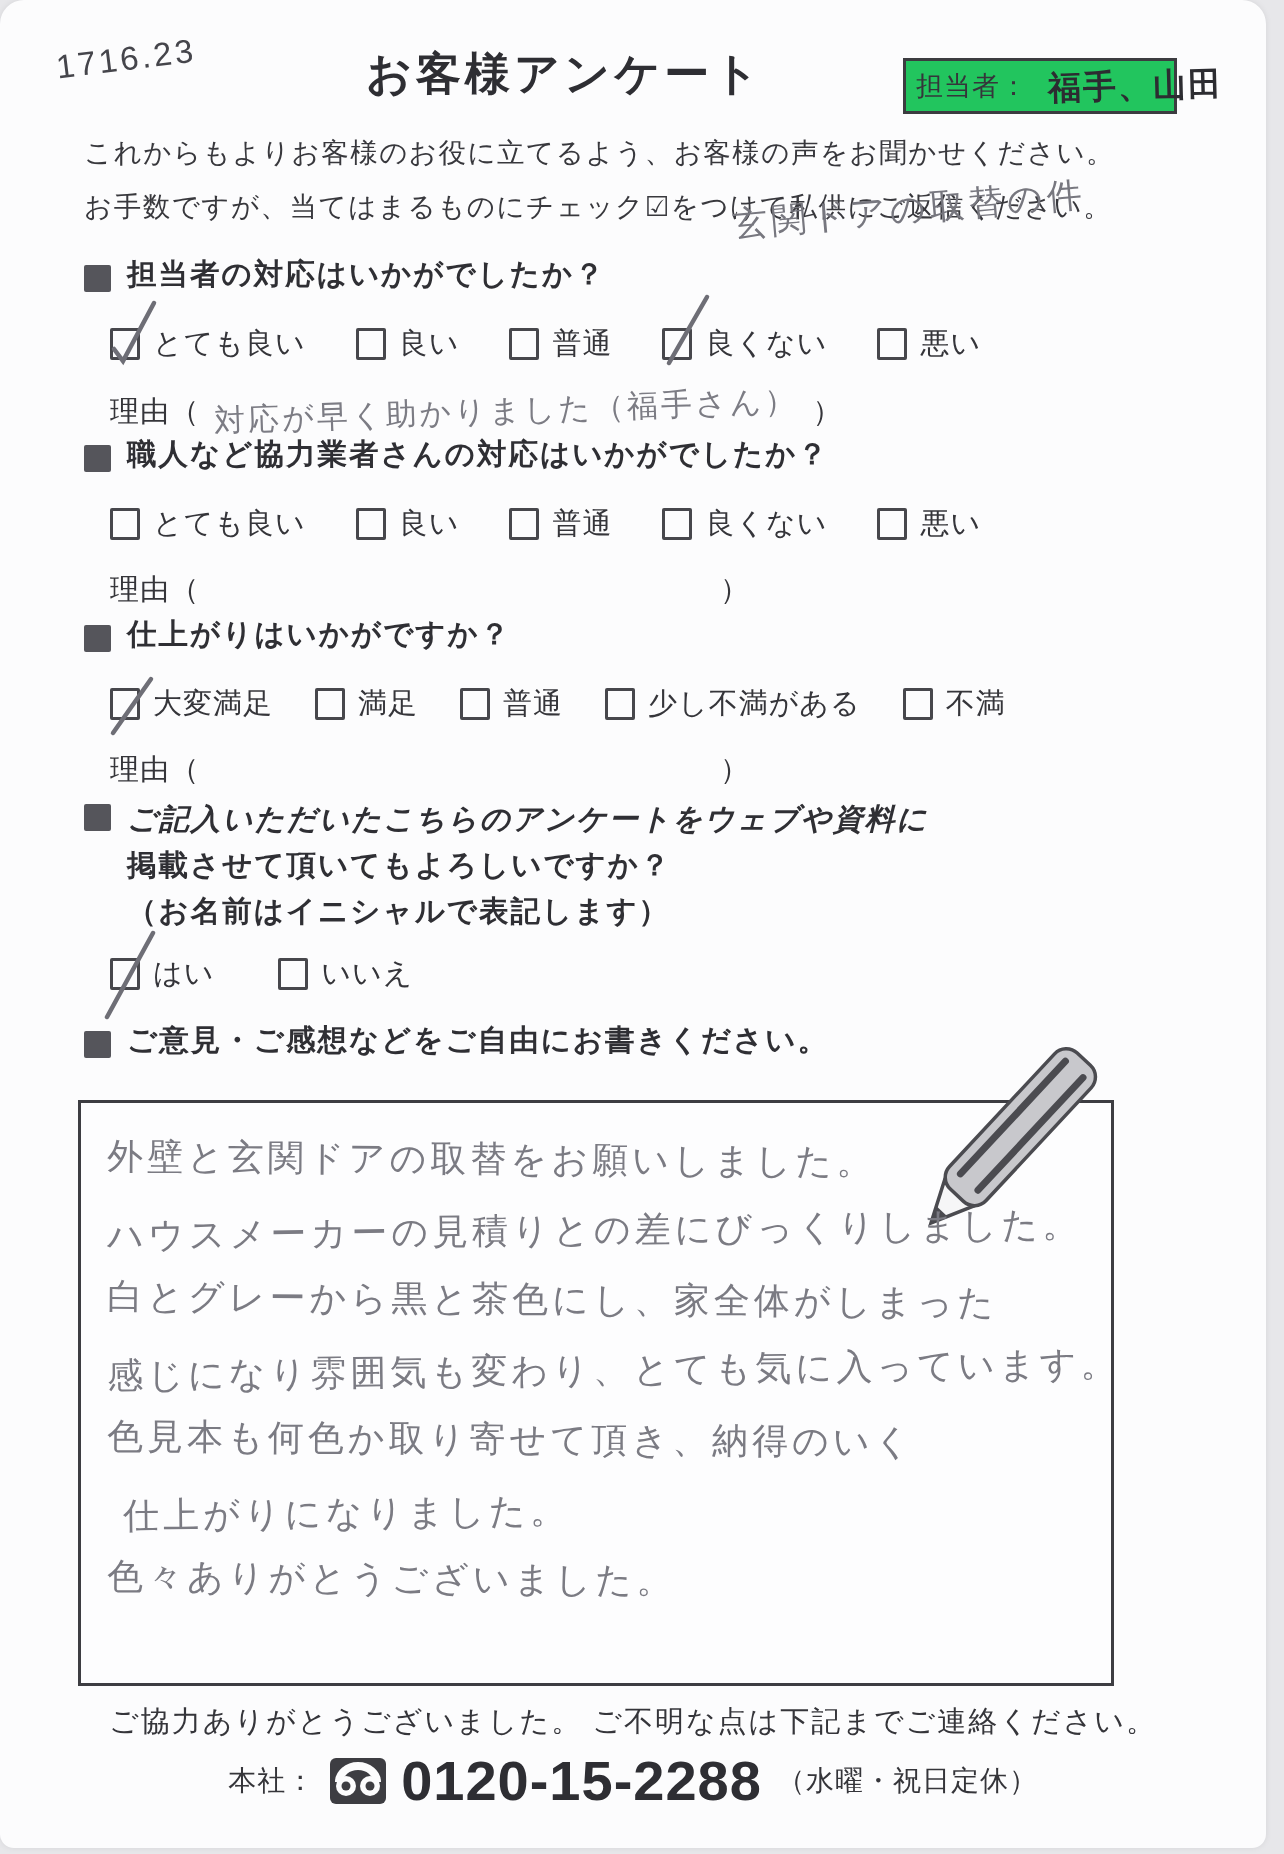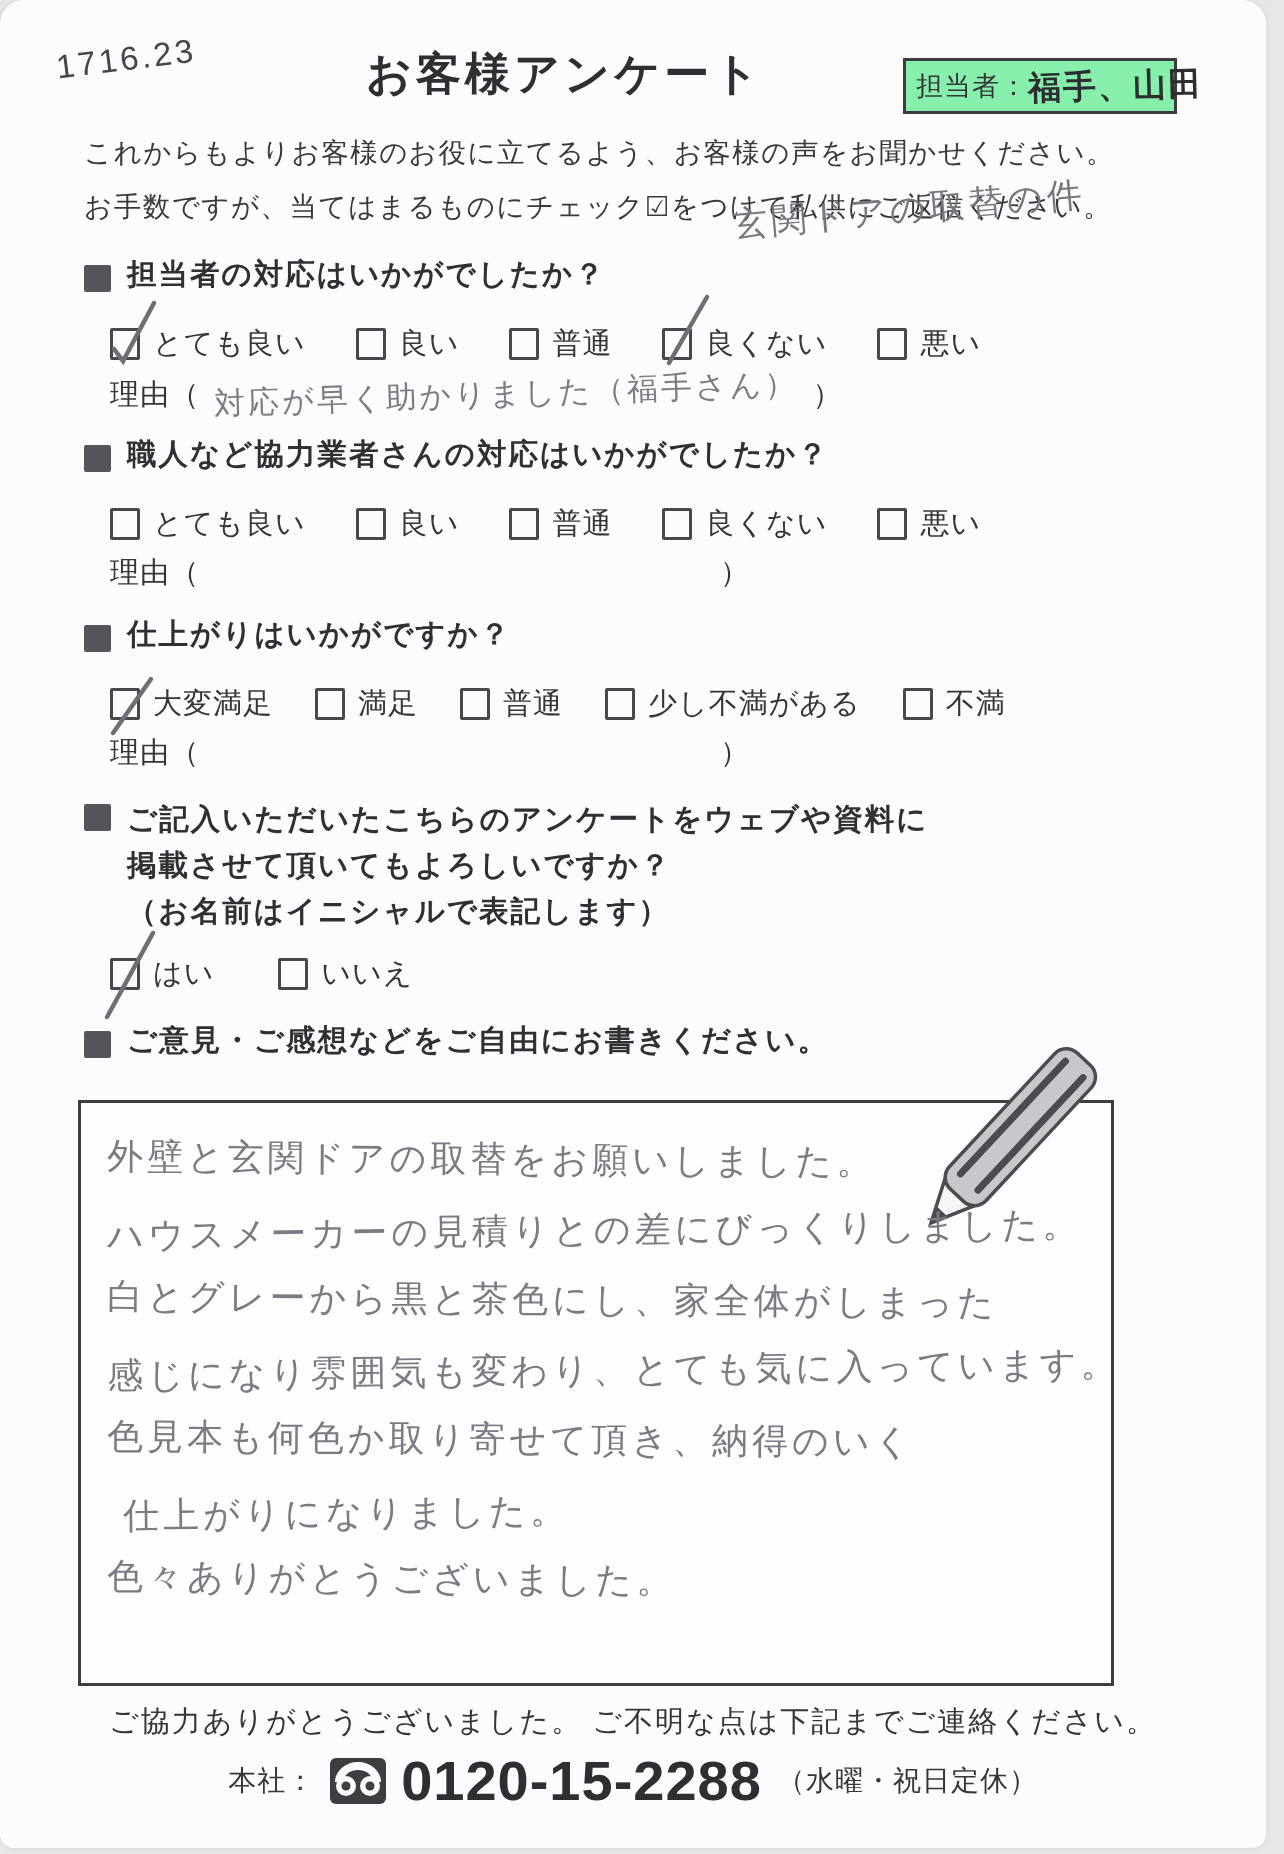--- a/index.html
+++ b/index.html
@@ -26,21 +26,22 @@
   }
   .page-title {
     position:absolute; left:366px; top:44px;
     font-size:45px; font-weight:700; letter-spacing:4px; color:#2e2e33;
   }
   .staff-box {
     position:absolute; left:903px; top:58px;
     width:274px; height:56px;
     border:3px solid #3c3c40;
     display:flex; align-items:center; padding-left:10px;
-    background:#86efac;
+    background:#22c55e;
+    gap:20px;
   }
   .staff-label { font-size:27px; letter-spacing:1px; color:#35353a; flex:none; }
   .staff-name {
     font-size:33px; font-weight:700; color:#2c2c31;
     letter-spacing:2px; transform:rotate(-1.5deg); white-space:nowrap;
   }
   
   .intro { position:absolute; left:84px; top:126px; font-size:27.5px; letter-spacing:1.5px; line-height:54px; color:#38383d; }
   
   .section { position:absolute; left:84px; }
@@ -58,29 +59,29 @@
   .opts .opt + .opt { margin-left:50px; }
   .opts.tight .opt + .opt { margin-left:42px; }
   .opt { display:flex; align-items:center; }
   .cbox {
     width:30px; height:32px; border:3px solid #47474c; border-radius:2px;
     position:relative; flex:none; background:transparent;
   }
   .opt-label { font-size:29px; letter-spacing:1px; margin-left:13px; color:#35353a; }
   .mark { position:absolute; overflow:visible; pointer-events:none; }
   .mark path { stroke:#6e6e76; stroke-width:4.5; fill:none; stroke-linecap:round; }
-  .reason-row { margin-top:9px; padding-left:26px; font-size:29px; letter-spacing:1px; display:flex; align-items:flex-end; }
+  .reason-row { margin-top:26px; padding-left:26px; font-size:29px; letter-spacing:1px; display:flex; align-items:flex-end; }
   .reason-open, .reason-close { color:#35353a; flex:none; }
   .reason-text {
     font-size:31px; color:#7c7c84; letter-spacing:3px;
     transform:rotate(-2deg); white-space:nowrap; margin:0 14px; min-height:34px;
   }
   .reason-spacer { display:inline-block; width:520px; }
   .q4-line { font-size:29.5px; font-weight:700; letter-spacing:2px; color:#2f2f34; line-height:46px; padding-left:43px; }
-  .q4-line.first { padding-left:0; display:flex; }
+  .q4-line.first { padding-left:0; display:flex;font-style:italic; }
   
   .comment-box {
     position:absolute; left:78px; top:1100px;
     width:1036px; height:586px;
     border:3px solid #3d3d42;
     background:#fdfdfe;
     padding:22px 10px 0 26px;
   }
   .comment-line {
     font-size:36px; color:#7b7b83; letter-spacing:4px;

